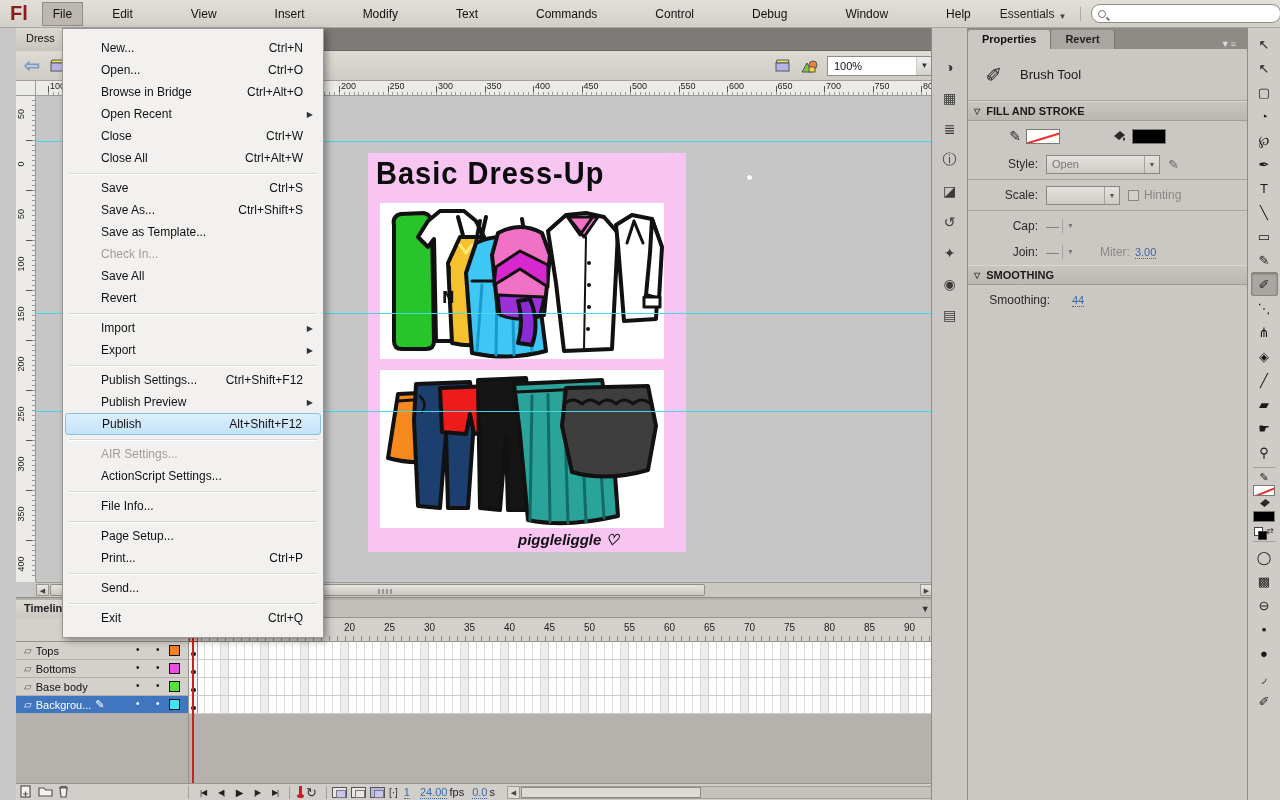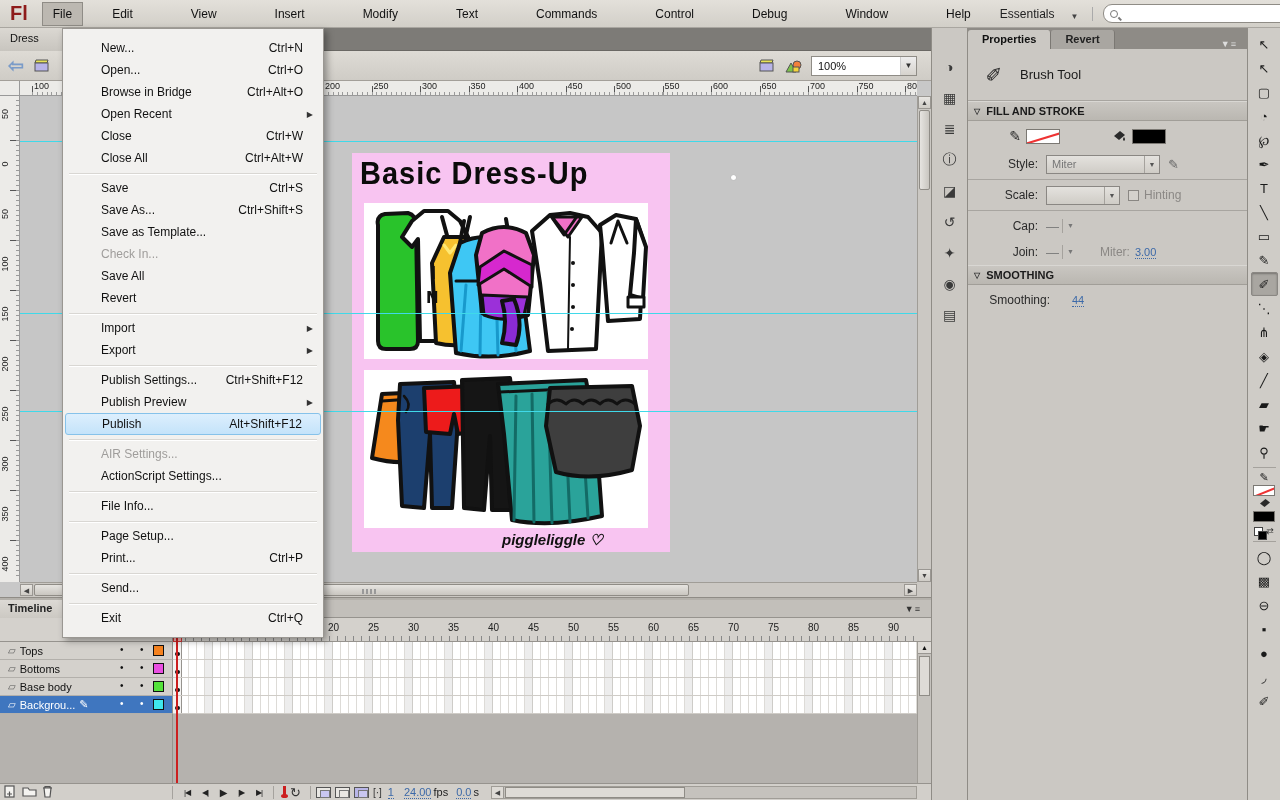--- a/index.html
+++ b/index.html
@@ -5,33 +5,33 @@
 *{margin:0;padding:0;box-sizing:border-box;font-family:"Liberation Sans",sans-serif}
 body{background:#555}
 .screen{position:relative;width:1280px;height:800px;background:#c8c8c8;overflow:hidden;font-size:12px;color:#111}
 
 
 .menubar{position:absolute;left:0;top:0;width:1280px;height:28px;background:linear-gradient(#e3e0da,#d2cfc8);border-bottom:1px solid #a9a6a0;display:flex;align-items:center;z-index:60}
 .app-logo{font-weight:bold;font-size:20px;color:#8e1b1b;margin:0 14px 0 10px;letter-spacing:0}
 .mb-item{padding:5px 29px;font-size:12px;color:#111;cursor:default}
 .mb-item[data-state="active"]{background:#bcb8b1;border:1px solid #8f8c86;padding:4px 10px}
 .mb-right{margin-left:auto;display:flex;align-items:center;gap:10px;padding-right:8px}
-.workspace{display:flex;align-items:flex-end;gap:16px;font-size:12px;color:#222;border-right:1px solid #aaa;padding-right:14px}
+.workspace{display:flex;align-items:flex-end;gap:4px;font-size:12px;color:#222;border-right:1px solid #aaa;padding-right:14px}
 .ws-arrow{font-size:8px;color:#444}
 .searchbox{width:190px;height:19px;background:#fff;border:1px solid #8f8c86;border-radius:9px;display:flex;align-items:center;padding:0 6px;gap:4px}
 .mag{width:8px;height:8px;border:1.5px solid #777;border-radius:50%;position:relative;flex:0 0 auto}
 .mag::after{content:"";position:absolute;left:7px;top:7px;width:4px;height:1.5px;background:#777;transform:rotate(45deg)}
 .search-input{border:none;outline:none;flex:1;font-size:11px;background:transparent}
 .winbtns{display:flex;gap:2px}
 .winbtn{width:30px;height:19px;border:1px solid #8f8c86;background:linear-gradient(#f2f0ec,#d8d5cf);display:flex;align-items:center;justify-content:center;font-size:11px;color:#222}
 .restore-glyph{width:9px;height:8px;border:1.5px solid #222;position:relative;background:#eee}
 .restore-glyph::before{content:"";position:absolute;left:2px;top:-4px;width:9px;height:8px;border:1.5px solid #222;z-index:-1}
 
 
-.left-col{position:absolute;left:0;top:28px;width:931px;height:672px}
+.left-col{position:absolute;left:16px;top:28px;width:931px;height:672px}
 .docbar{position:absolute;left:0;top:0;width:100%;height:23px;background:#7d7b77;border-bottom:1px solid #6a6864;display:flex}
 .doc-tab{height:23px;background:linear-gradient(#dbd8d2,#c8c5bf);border-right:1px solid #8f8c86;padding:4px 26px 0 10px;font-size:11px;color:#111;min-width:110px}
 .editbar{position:absolute;left:0;top:23px;width:100%;height:30px;background:linear-gradient(#dedbd5,#cfccc6);border-bottom:1px solid #a39f99;display:flex;align-items:center}
 .back-arrow{font-size:19px;color:#7a9bc8;font-weight:bold;margin:0 10px 0 8px}
 .eb-right{margin-left:auto;display:flex;align-items:center;gap:8px;padding-right:14px}
 .zoom-select{width:106px;height:20px;background:#fff;border:1px solid #8f8c86;display:flex;align-items:center;font-size:11px;padding-left:6px}
 .zoom-select .dd{margin-left:auto;width:16px;height:100%;display:flex;align-items:center;justify-content:center;font-size:8px;color:#333;border-left:1px solid #ccc;background:linear-gradient(#eee,#d6d3cd)}
 
 
 .corner{position:absolute;left:0;top:53px;width:20px;height:15px;background:#ecebe8;border-right:1px solid #999;border-bottom:1px solid #999}
@@ -607,21 +607,21 @@
           <path d="M2,6 L8,1 L13,5 L7,10 Z" fill="#2a2a2a"></path>
           <path d="M12,7 Q14,9.5 12,11 Q10,9.5 12,7" fill="#2a2a2a"></path>
         </svg>
       <span class="chip black"></span>
     </div>
 
 
     <div class="prow">
       <span class="plabel">Style:</span>
       <span class="dropdown dd-style">
-        <span>Miter</span>
+        <span>Open</span>
         <span class="dd">▼</span>
       </span>
       <span class="pencil-after">✎</span>
     </div>
 
     <div style="height:1px;background:#a8a5a0;margin:2px 0"></div>
 
     <div class="prow">
       <span class="plabel">Scale:</span>
       <span class="dropdown dd-scale">

